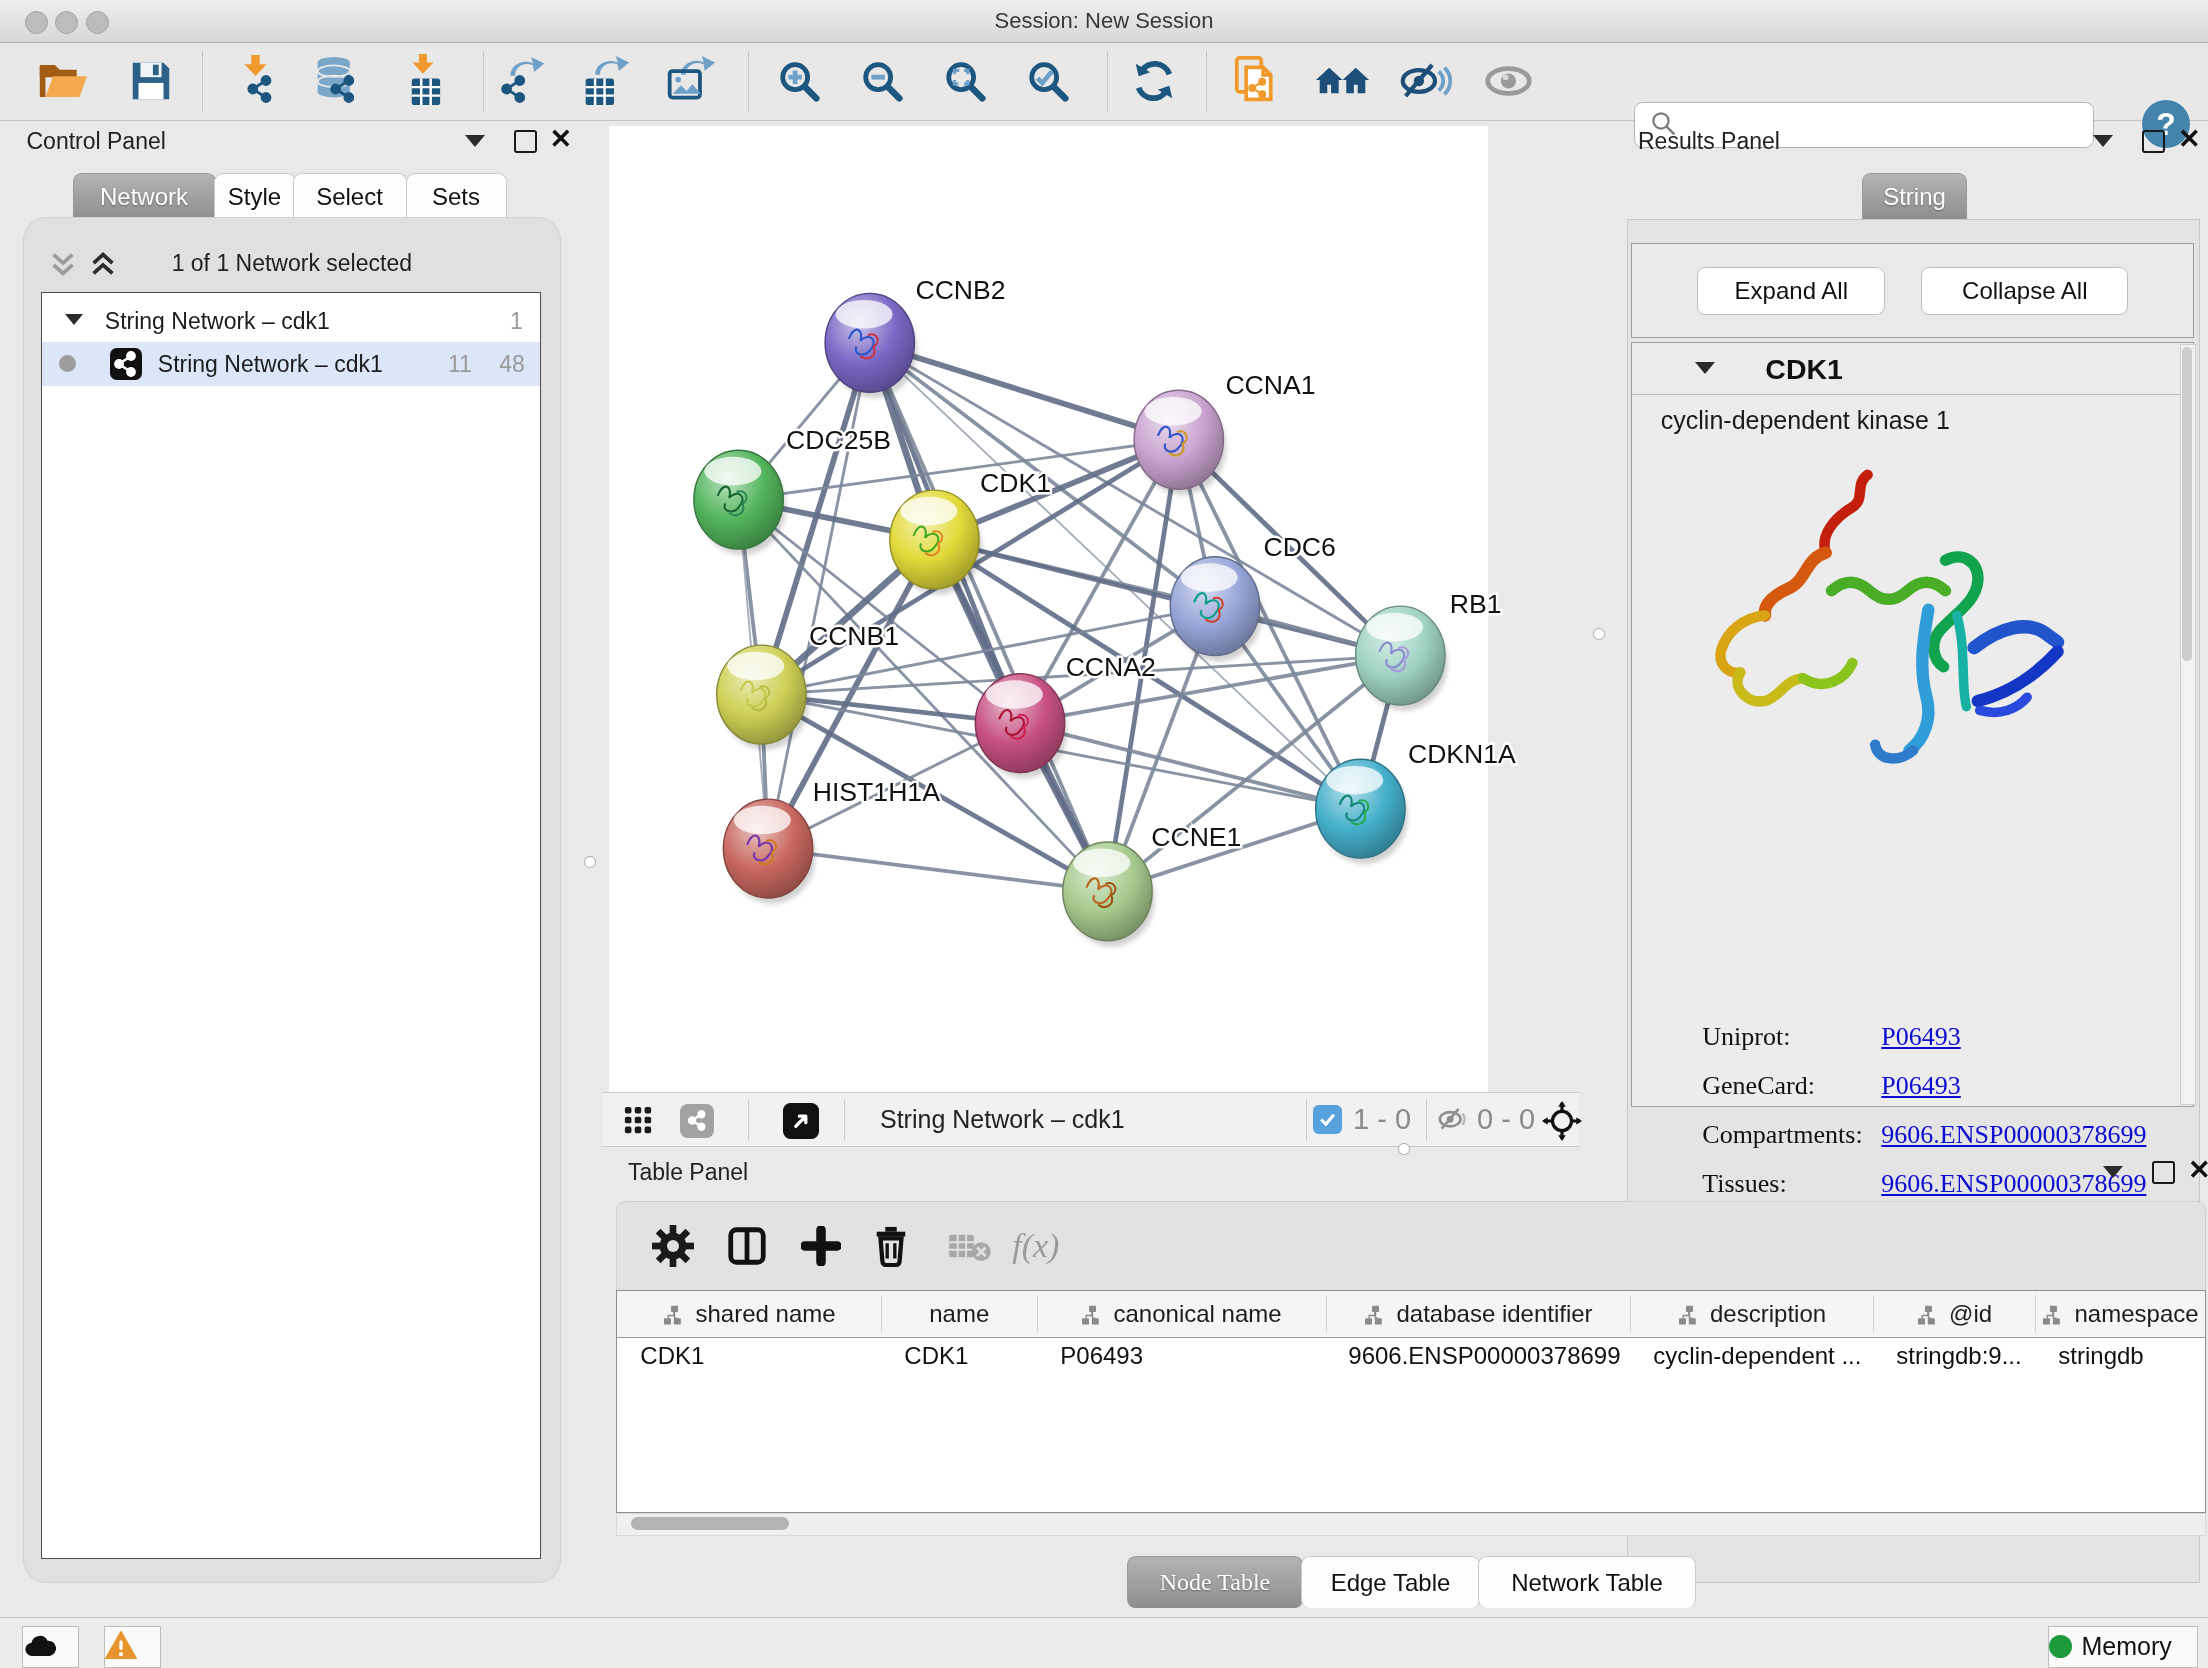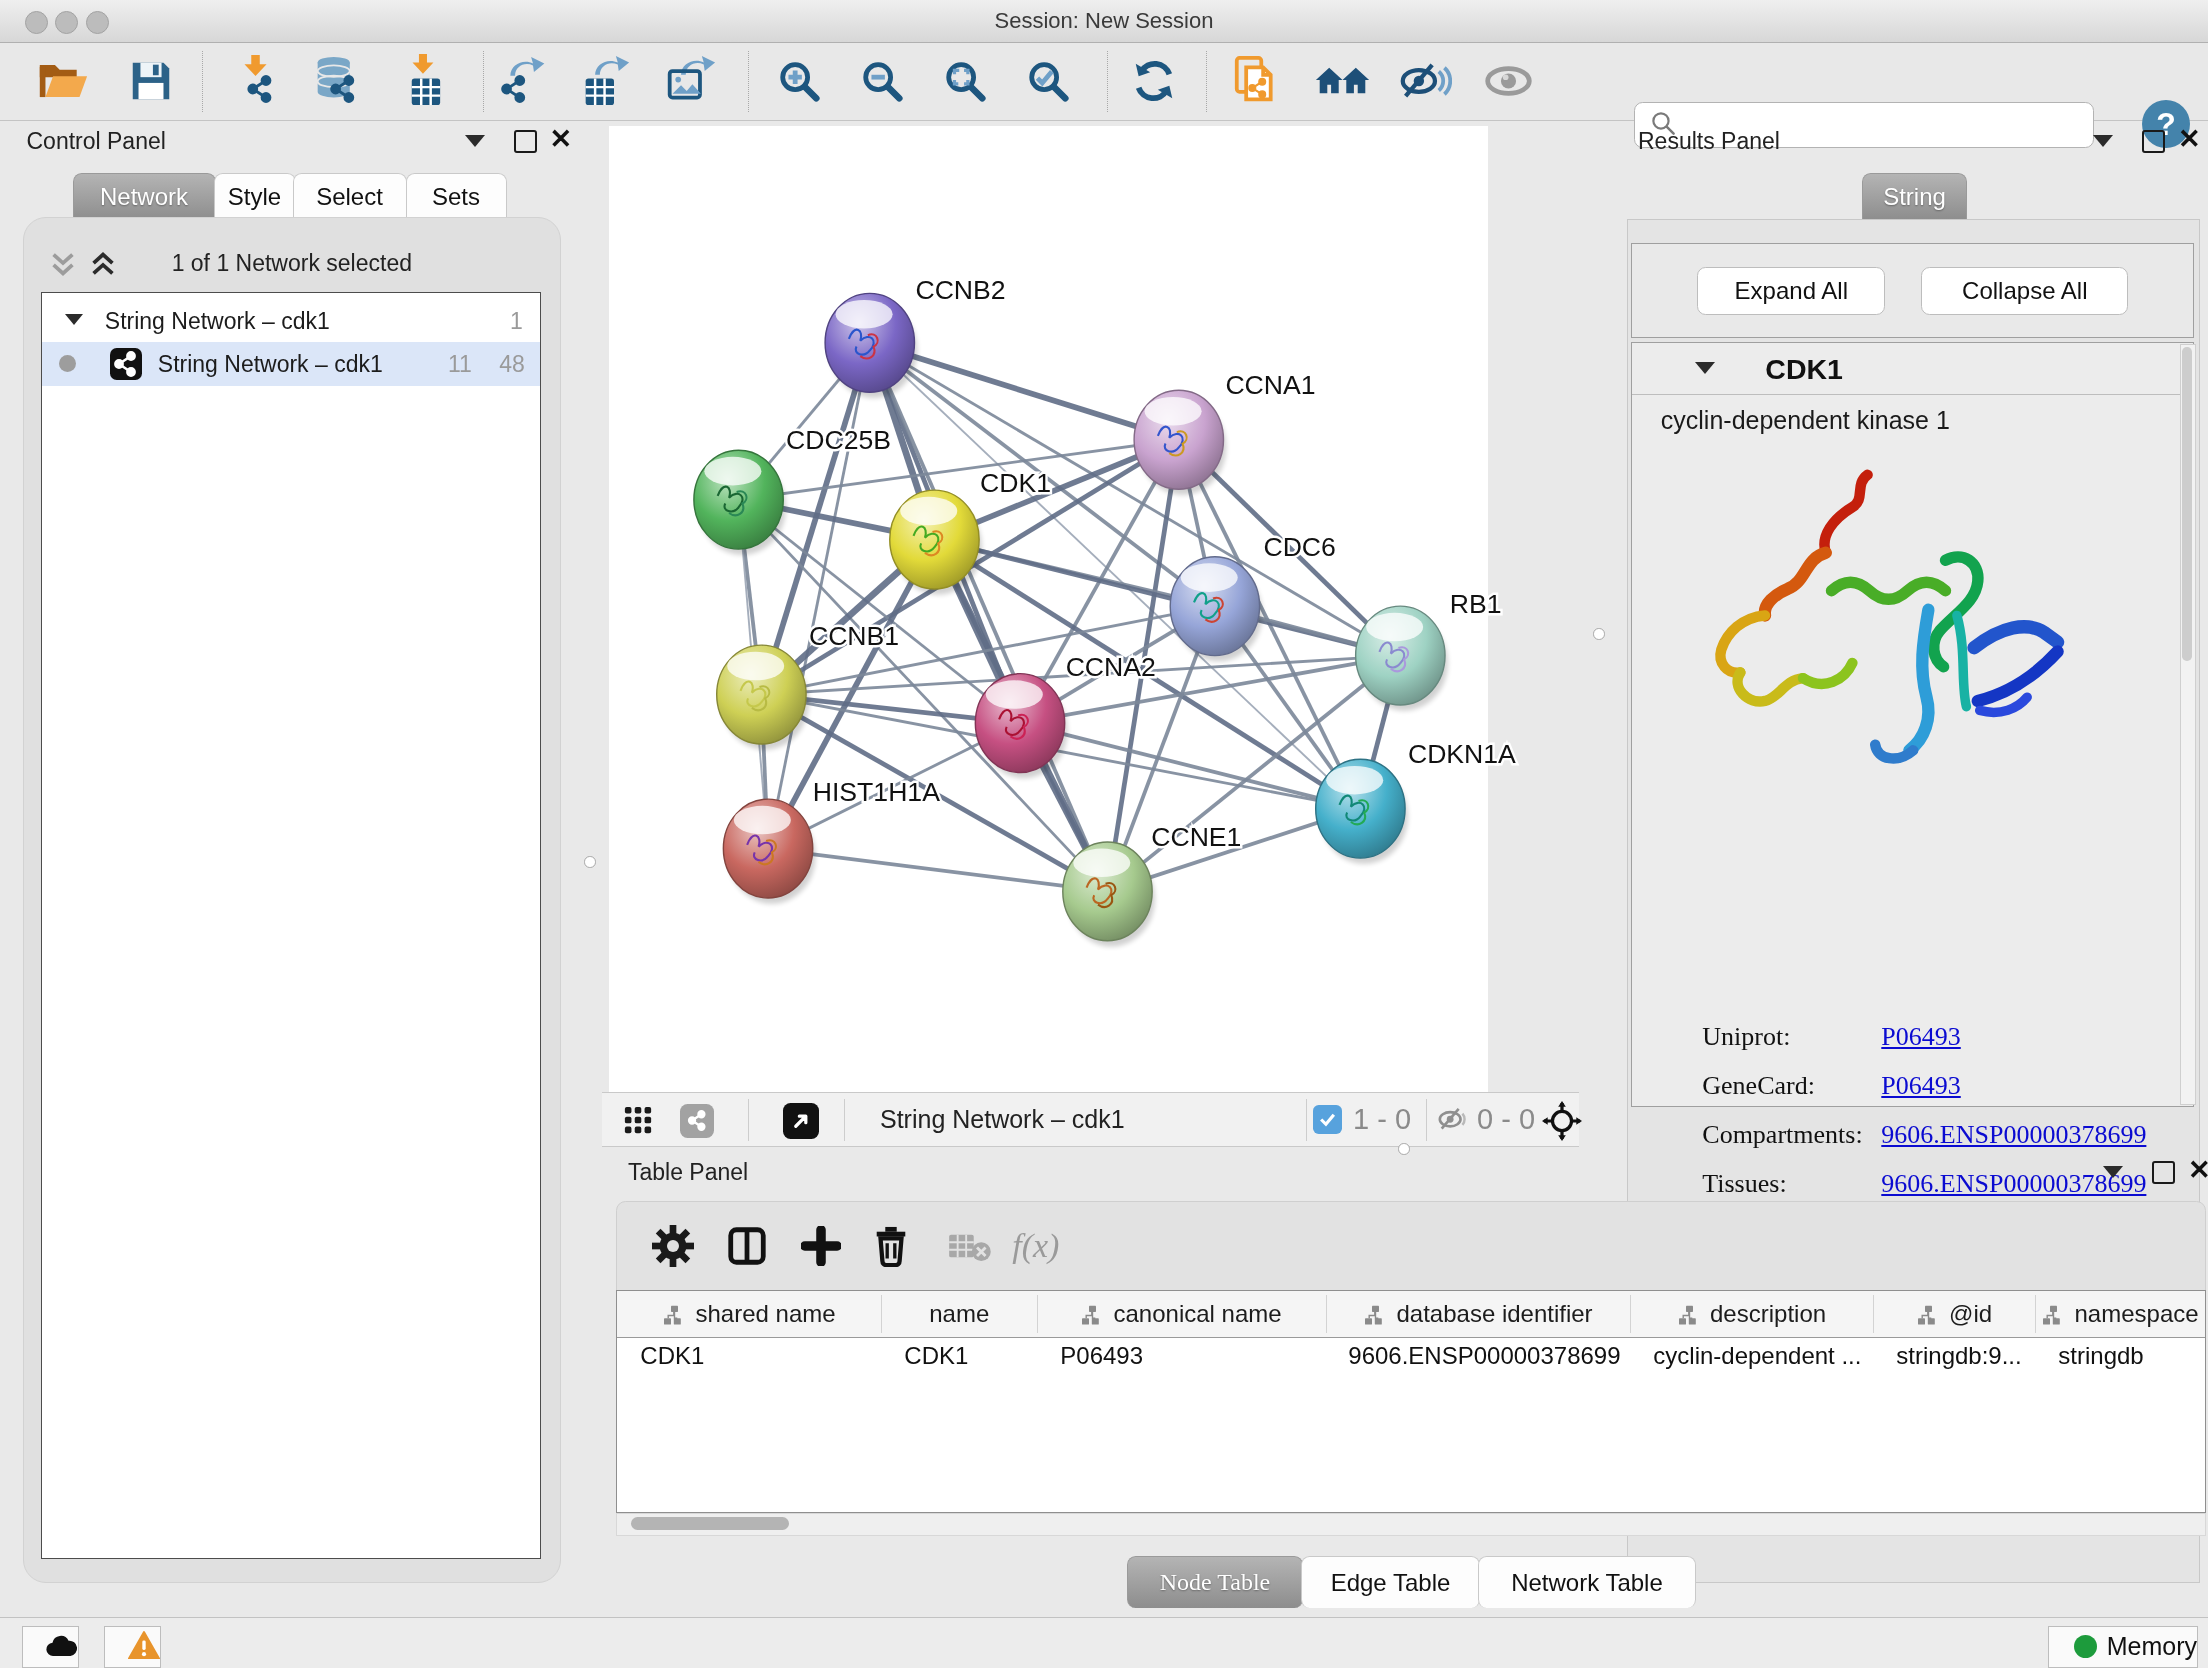--- a/index.html
+++ b/index.html
@@ -80,21 +80,21 @@
   .col-sep{position:absolute;top:3.8px;height:38px;border-left:1px solid #d3d3d3;}
   .col-head{position:absolute;top:0;height:46px;line-height:46px;font-size:24px;color:#1c1c1c;text-align:center;}
   .cell{position:absolute;top:51px;font-size:24px;color:#111;white-space:nowrap;overflow:hidden;}
   #h-scroll{position:absolute;left:14.3px;top:360px;width:1588px;height:21px;background:#efefef;border:1px solid #d8d8d8;}
   #h-thumb{position:absolute;left:13.3px;top:2.9px;width:158px;height:13.3px;background:#b4b4b4;border-radius:6.7px;}
   #tp-tabs{position:absolute;left:0px;top:403px;width:100%;height:53px;}
   .tp-tab{position:absolute;height:51px;line-height:51px;}
   
   #statusbar{left:0;top:1617px;width:2208px;height:51px;background:#ececec;border-top:1px solid #c2c2c2;}
   .sb-btn{position:absolute;top:7.6px;height:40px;background:#fafafa;border:1.9px solid #bdbdbd;
-    display:flex;align-items:center;justify-content:flex-end;}
+    display:flex;align-items:center;justify-content:flex-start;}
   #memory-btn{left:2048px;width:148px;font-size:25px;color:#111;gap:9.5px;}
   #memory-dot{width:23px;height:23px;border-radius:50%;background:#1d9b3c;}
   .split-dot{position:absolute;width:9.5px;height:9.5px;border-radius:50%;background:#fff;border:1px solid #a8a8a8;}
   svg text{font-family:"Liberation Sans",sans-serif;}
 </style>
 </head>
 <body>
 
 <div id="app">
 

